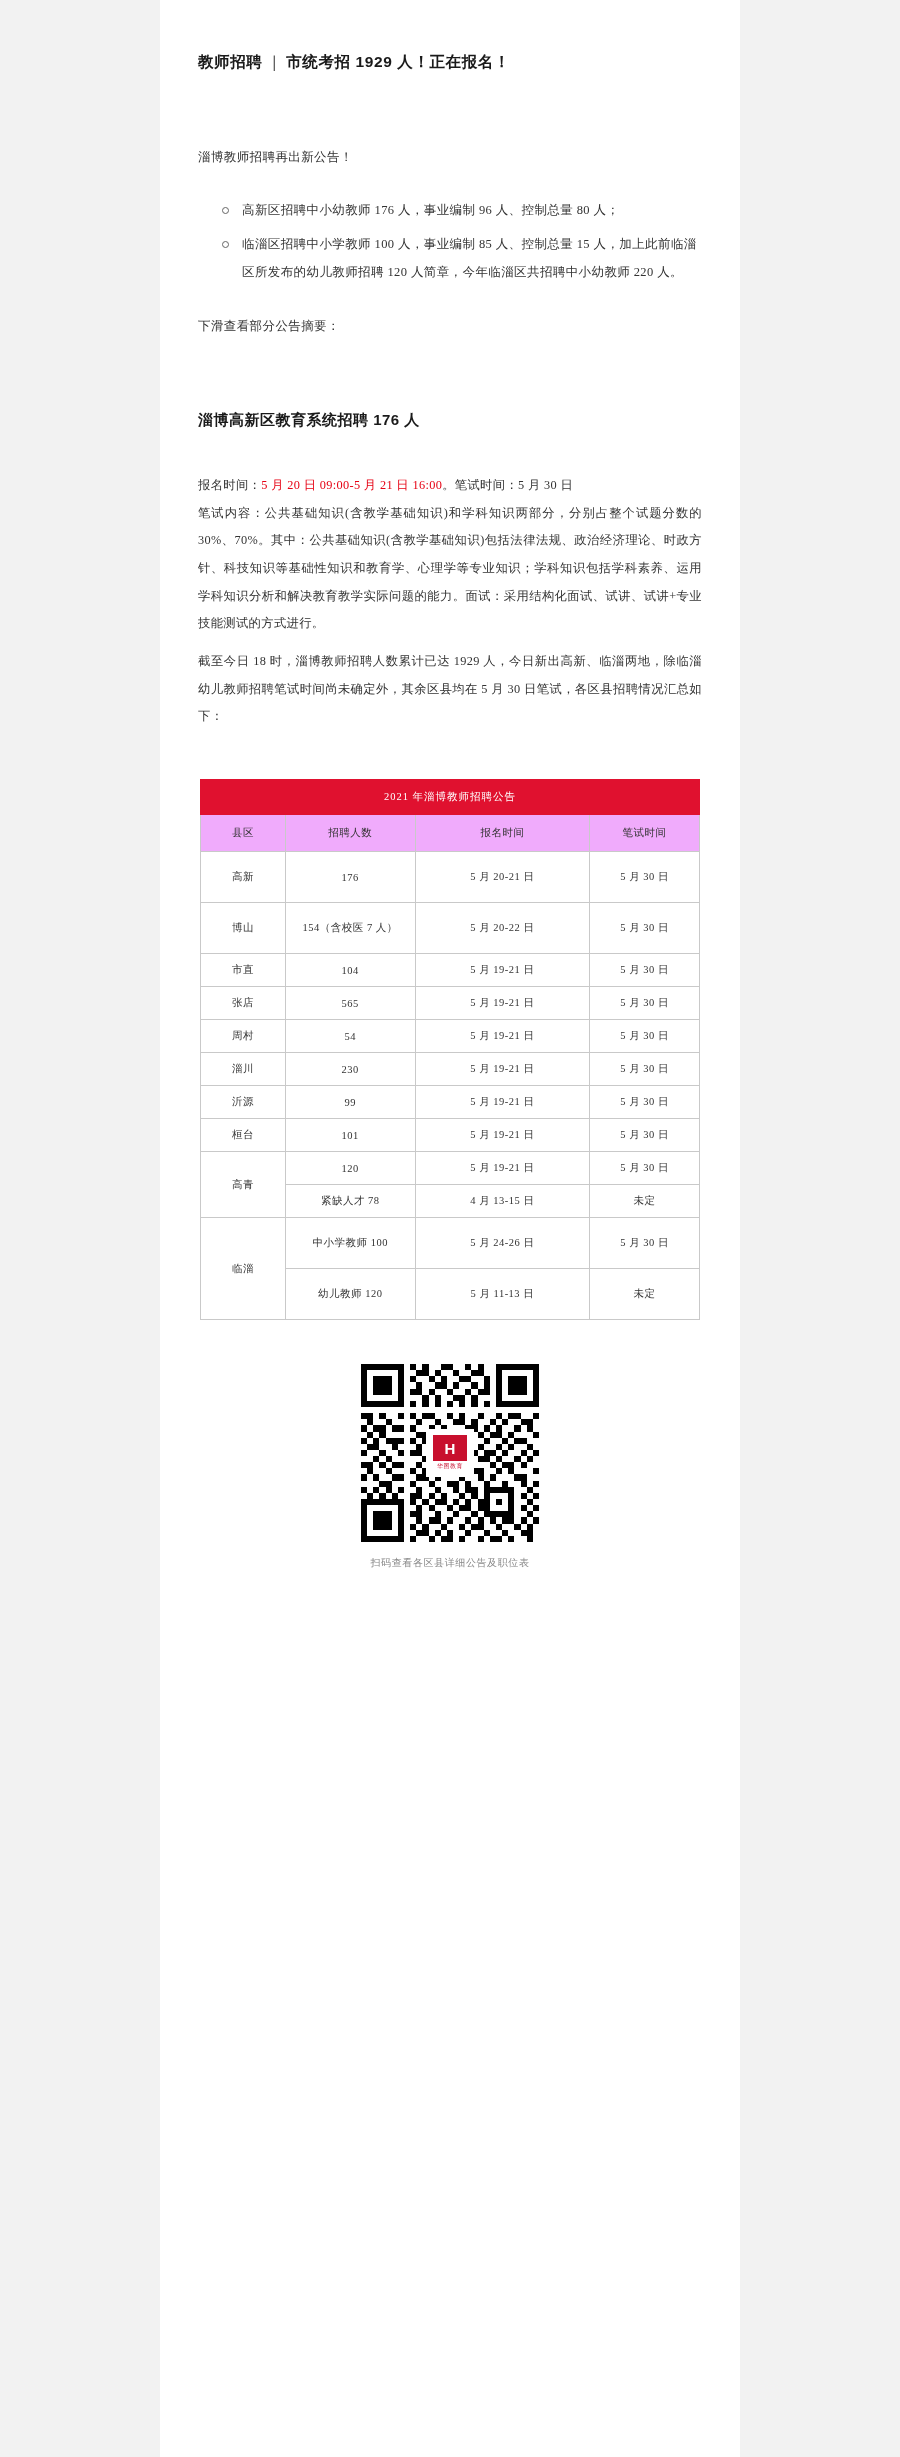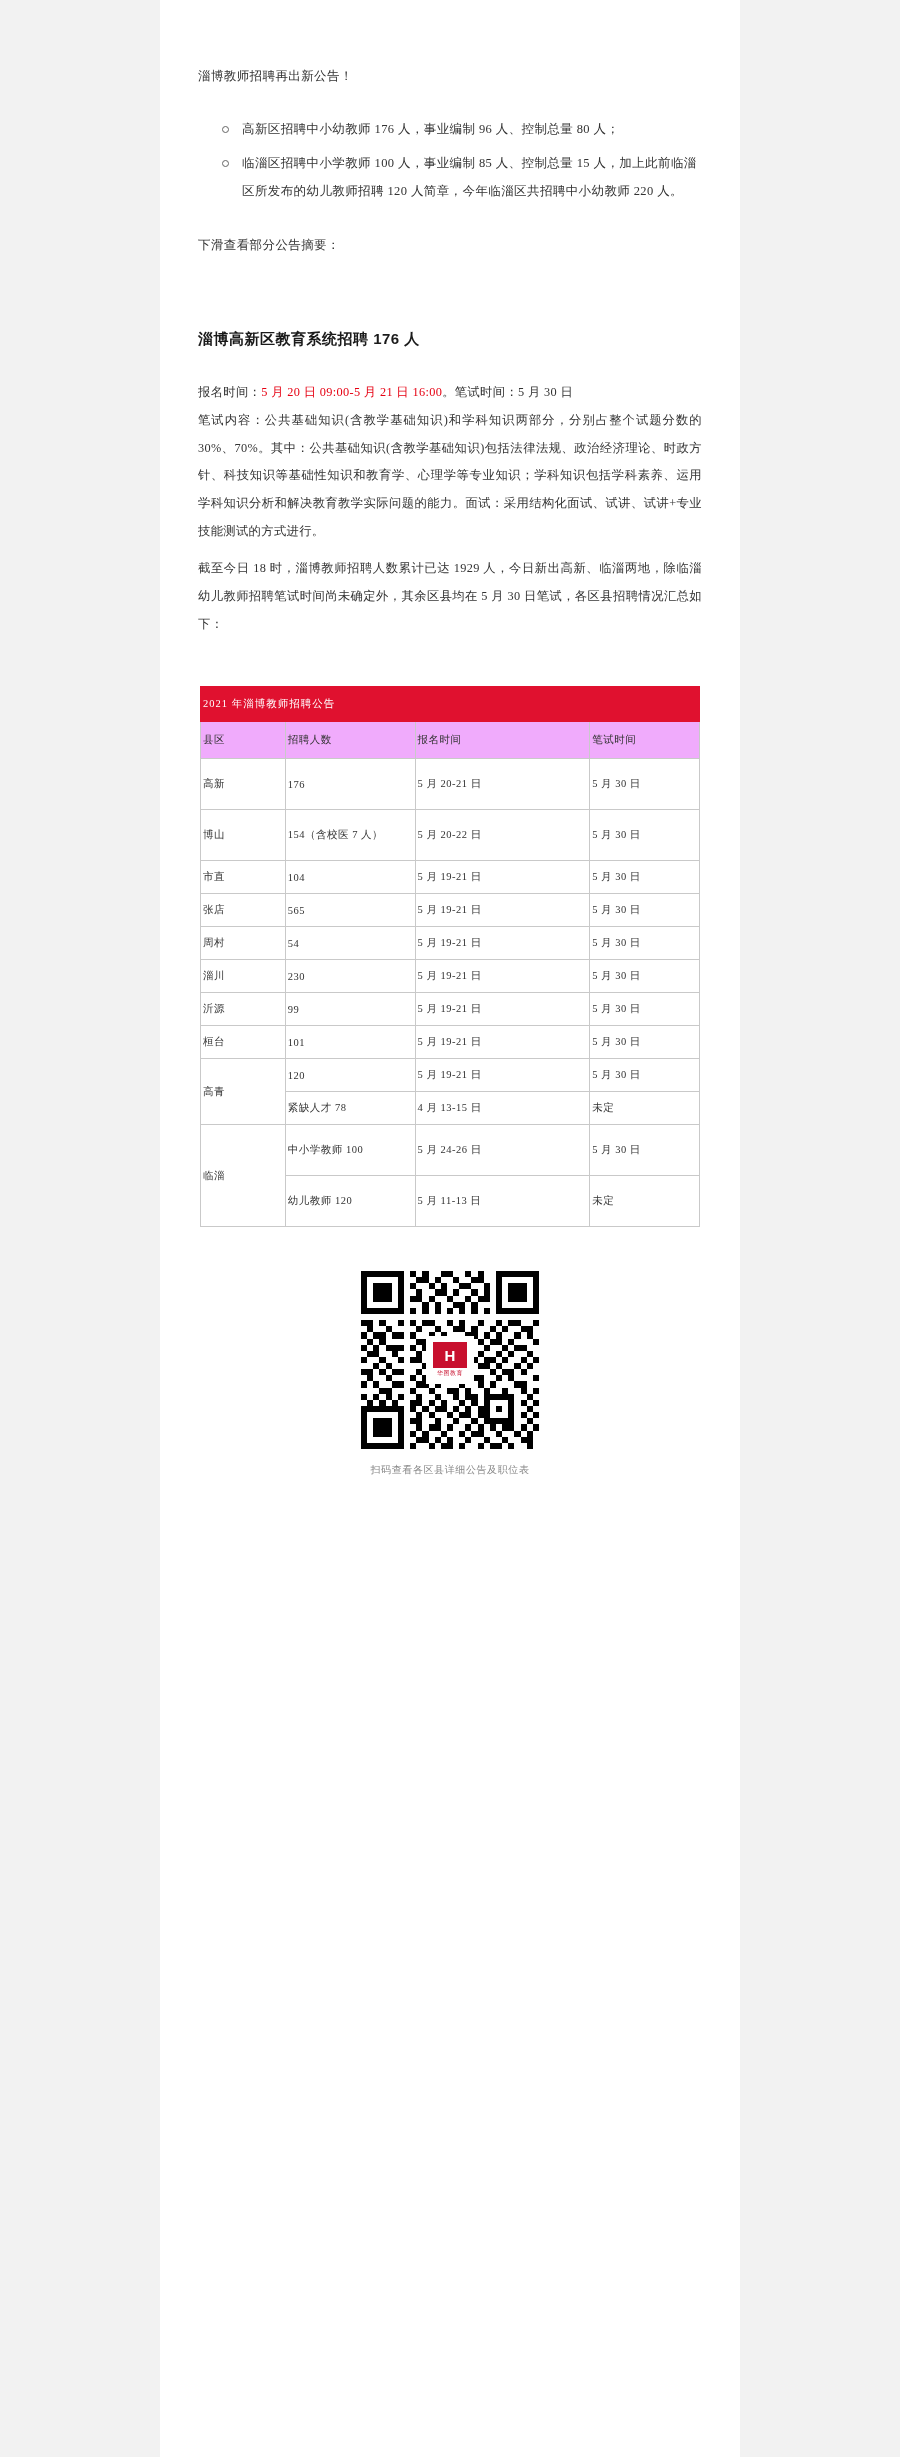--- a/index.html
+++ b/index.html
@@ -81,21 +81,21 @@
   }
   .section-head {
     margin-top: 72px;
     font-family: "Liberation Sans", "DejaVu Sans", sans-serif;
     font-weight: bold;
     font-size: 15px;
     color: #1a1a1a;
     letter-spacing: 0.5px;
   }
   .body-para {
-    margin-top: 30px;
+    margin-top: 42px;
     font-size: 12.3px;
     color: #333;
     line-height: 2.25;
     letter-spacing: 0.35px;
     text-align: justify;
   }
   .body-para.tight {
     margin-top: 0;
   }
   .red {
@@ -111,20 +111,21 @@
   }
   table.recruit {
     width: 100%;
     border-collapse: collapse;
     font-size: 10.5px;
     color: #333;
     table-layout: fixed;
   }
   table.recruit td, table.recruit th {
     border: 1px solid #c9c9c9;
+    text-align: center;
     vertical-align: middle;
     padding: 9px 2px;
     letter-spacing: 0.5px;
     font-weight: normal;
   }
   table.recruit tr.title-row td {
     background: #e0112f;
     color: #ffffff;
     border: 1px solid #e0112f;
     font-size: 10.5px;
@@ -197,20 +198,23 @@
     color: #888;
     letter-spacing: 0.6px;
   }
 </style>
 </head>
 <body>
 
 <div class="page">
   <div class="inner">
 
+    <div class="title">
+      <span>教师招聘</span><span class="title-sep">｜</span><span>市统考招 1929 人！正在报名！</span>
+    </div>
 
     <div class="lead">淄博教师招聘再出新公告！</div>
 
     <ul class="bullets">
       <li>高新区招聘中小幼教师 176 人，事业编制 96 人、控制总量 80 人；</li>
       <li>临淄区招聘中小学教师 100 人，事业编制 85 人、控制总量 15 人，加上此前临淄区所发布的幼儿教师招聘 120 人简章，今年临淄区共招聘中小幼教师 220 人。</li>
     </ul>
 
     <div class="scroll-note">下滑查看部分公告摘要：</div>
 

